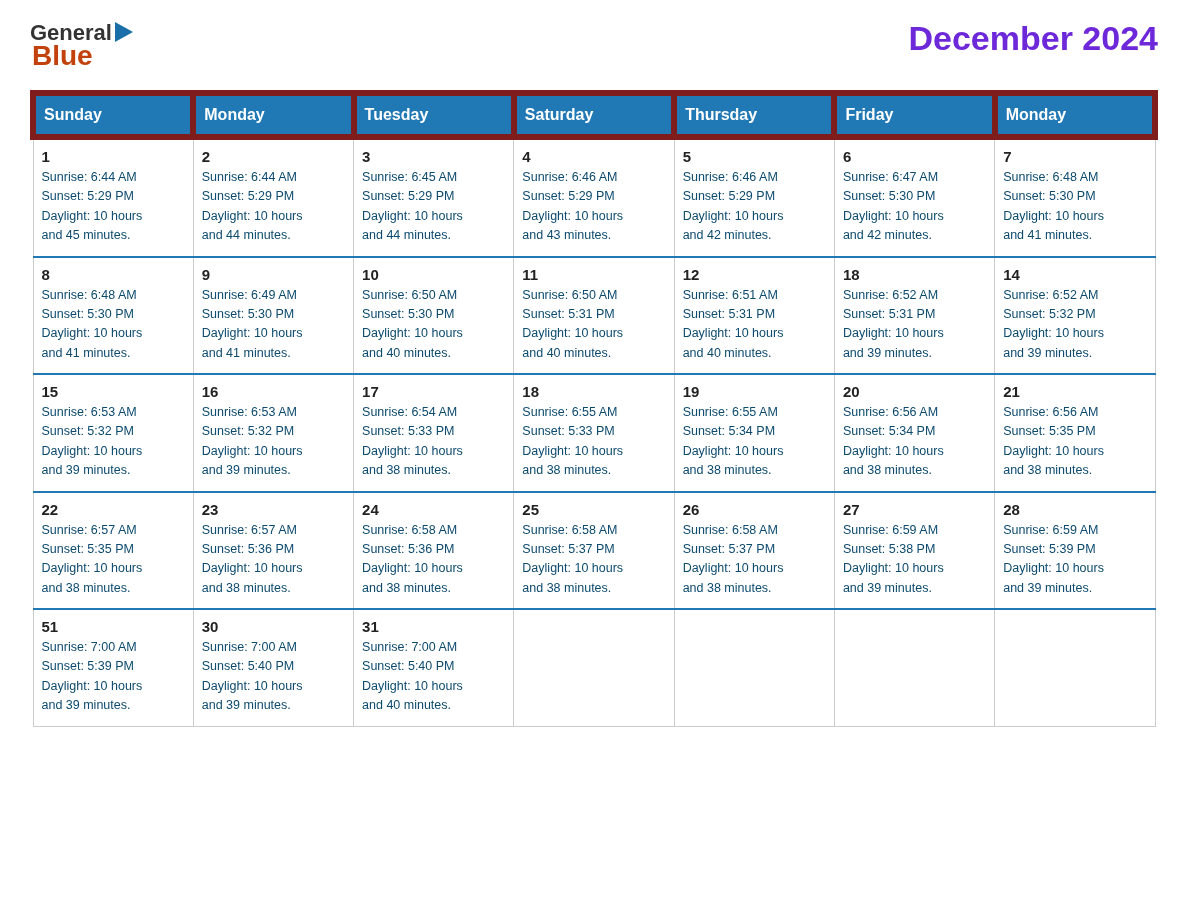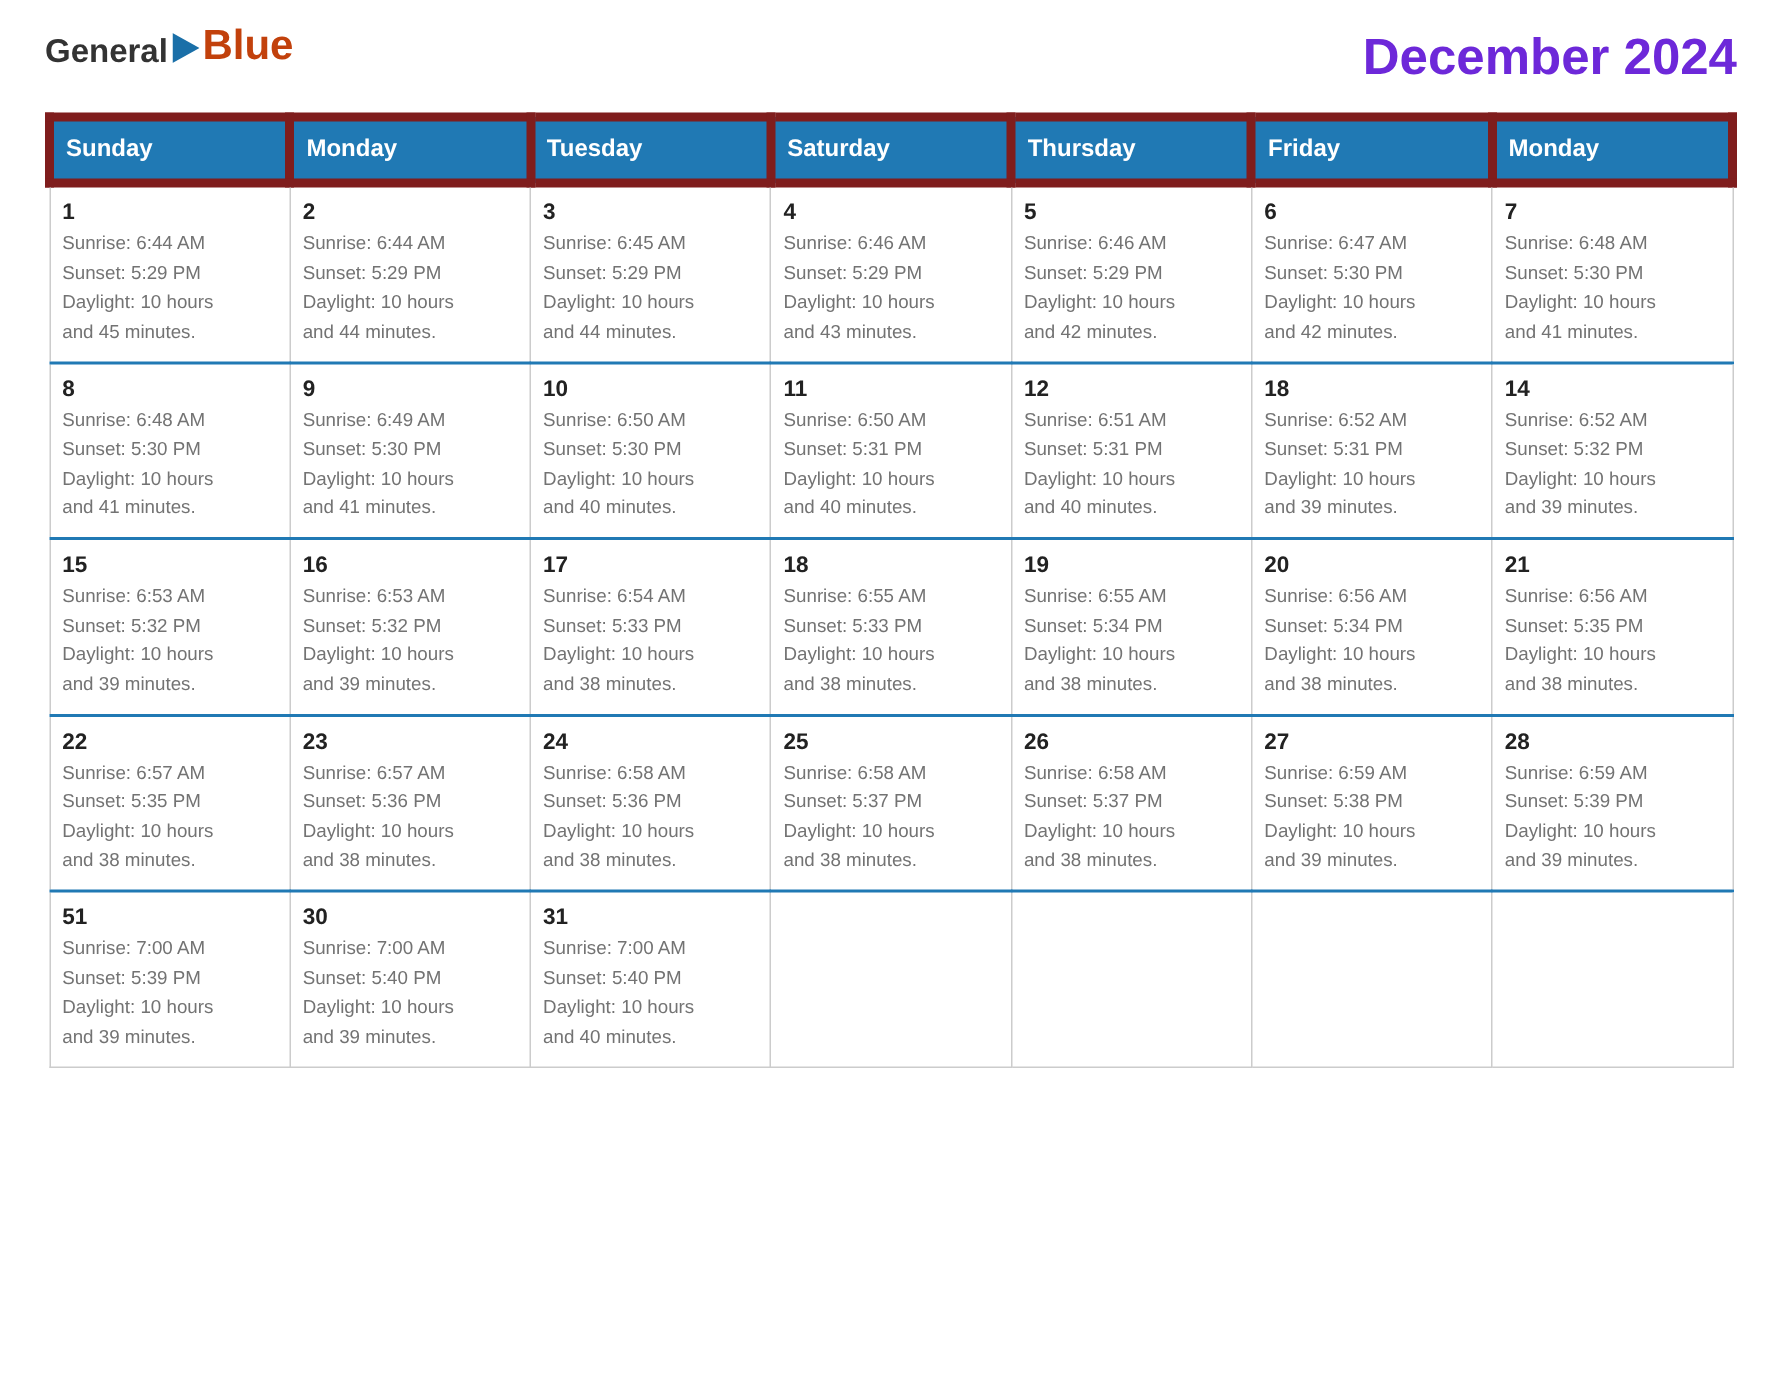--- a/index.html
+++ b/index.html
@@ -73,32 +73,32 @@
     }
     .day-number {
       font-size: 15px;
       font-weight: bold;
       display: block;
       margin-bottom: 3px;
     }
     .day-info {
       font-size: 12.5px;
       line-height: 1.55;
-      color: #737373;
+      color: #0c4a6e;
     }
     tbody td:empty {
       background: #fff;
     }
   </style>
 </head>
 <body>
 
 <div class="header">
   <div class="logo">
-    <div style="display:flex;align-items:flex-start;">
+    <div style="display:flex;flex-direction:column;align-items:flex-start;">
       <div style="display:flex;align-items:center;">
         <span class="logo-text">General</span>
         <div style="display:inline-block;margin-left:3px;margin-top:2px;">
           <svg width="18" height="20" viewBox="0 0 18 20">
             <polygon points="0,0 18,10 0,20" fill="#1a6fa8"></polygon>
           </svg>
         </div>
       </div>
       <span class="logo-blue" style="margin-top:-6px;margin-left:2px;">Blue</span>
     </div>

